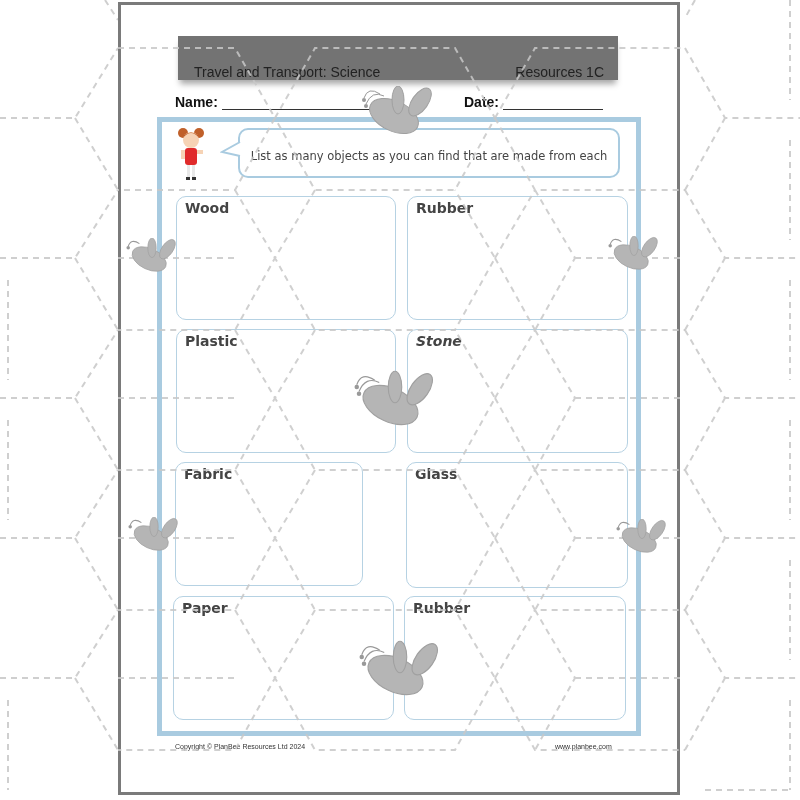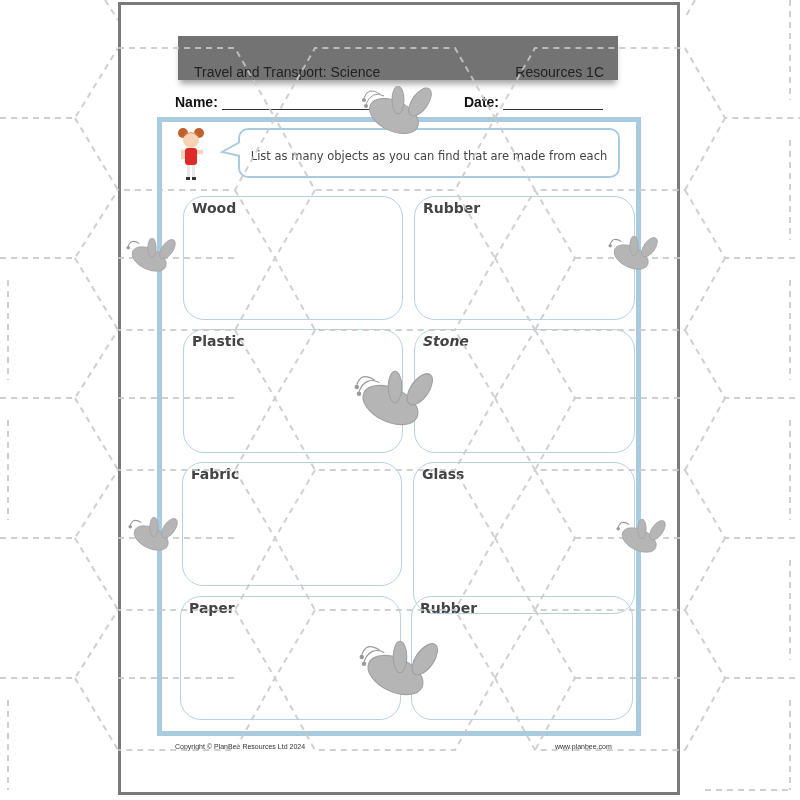--- a/index.html
+++ b/index.html
@@ -7,21 +7,21 @@
   .hex-bg { position:absolute; left:0; top:0; width:800px; height:800px; z-index:0; }
   .sheet { position:absolute; left:118px; top:2px; width:562px; height:793px; background:#fff; border:3px solid #7a7a7a; box-sizing:border-box; z-index:1; }
   .hex-over { position:absolute; left:0; top:0; width:800px; height:800px; z-index:5; pointer-events:none; }
   .title-box { position:absolute; left:178px; top:36px; width:440px; height:44px; background:#737373; box-shadow:0 6px 6px -2px rgba(0,0,0,0.35); z-index:3; display:flex; align-items:flex-end; justify-content:space-between; padding:0 14px 0 16px; box-sizing:border-box; font-family:"Liberation Sans", sans-serif; font-size:14px; color:#222; }
   .namebar { position:absolute; top:94px; z-index:3; font-family:"Liberation Sans", sans-serif; font-size:14px; font-weight:bold; color:#111; display:flex; align-items:flex-end; }
   .namebar .line { display:inline-block; border-bottom:1px solid #333; height:10px; margin-left:4px; }
   .frame { position:absolute; left:157px; top:117px; width:484px; height:619px; border:5px solid #a9cbe0; box-sizing:border-box; z-index:2; }
   .girl { position:absolute; left:176px; top:125px; width:30px; height:60px; z-index:3; }
   .bubble { position:absolute; left:238px; top:128px; width:382px; height:50px; border:2px solid #a9cbe0; border-radius:10px; background:#fff; z-index:3; box-sizing:border-box; font-family:"DejaVu Sans", sans-serif; font-size:11.5px; color:#444; text-align:center; line-height:17px; padding-top:18px; }
   .bubble-tail { position:absolute; left:220px; top:140px; z-index:4; }
-  .cell { position:absolute; border:1.5px solid #b6d2e3; border-radius:21px; background:transparent; z-index:3; box-sizing:border-box;margin-left:7px; }
+  .cell { position:absolute; border:1.5px solid #b6d2e3; border-radius:10px; background:transparent; z-index:3; box-sizing:border-box; }
   .cell .lbl { position:absolute; left:8px; top:3px; font-family:"DejaVu Sans", sans-serif; font-weight:bold; font-size:14px; color:#444; }
   .footer { position:absolute; top:743px; z-index:3; font-family:"Liberation Sans", sans-serif; font-size:7px; color:#333; }
   .bee { position:absolute; z-index:6; }
 </style>
 </head>
 <body>
 
 <svg class="hex-bg" viewBox="0 0 800 800">
   <g fill="none" stroke="#cfcfcf" stroke-width="2" stroke-dasharray="6,5">
     <path d="M0,118 L75,118 L118,48"></path>
@@ -103,24 +103,24 @@
 </div>
 <div class="cell" style="left:407px;top:196px;width:221px;height:124px;">
   <span class="lbl">Rubber</span>
 </div>
 <div class="cell" style="left:176px;top:329px;width:220px;height:124px;">
   <span class="lbl">Plastic</span>
 </div>
 <div class="cell" style="left:407px;top:329px;width:221px;height:124px;font-style:italic;">
   <span class="lbl">Stone</span>
 </div>
-<div class="cell" style="left:175px;top:462px;width:220px;height:124px;">
+<div class="cell" style="left:175px;top:462px;width:188px;height:124px;">
   <span class="lbl">Fabric</span>
 </div>
-<div class="cell" style="left:406px;top:462px;width:222px;height:152px;">
+<div class="cell" style="left:406px;top:462px;width:222px;height:126px;">
   <span class="lbl">Glass</span>
 </div>
 <div class="cell" style="left:173px;top:596px;width:221px;height:124px;">
   <span class="lbl">Paper</span>
 </div>
 <div class="cell" style="left:404px;top:596px;width:222px;height:124px;">
   <span class="lbl">Rubber</span>
 </div>
 
 <div class="footer" style="left:175px;">Copyright © PlanBee Resources Ltd 2024</div>

